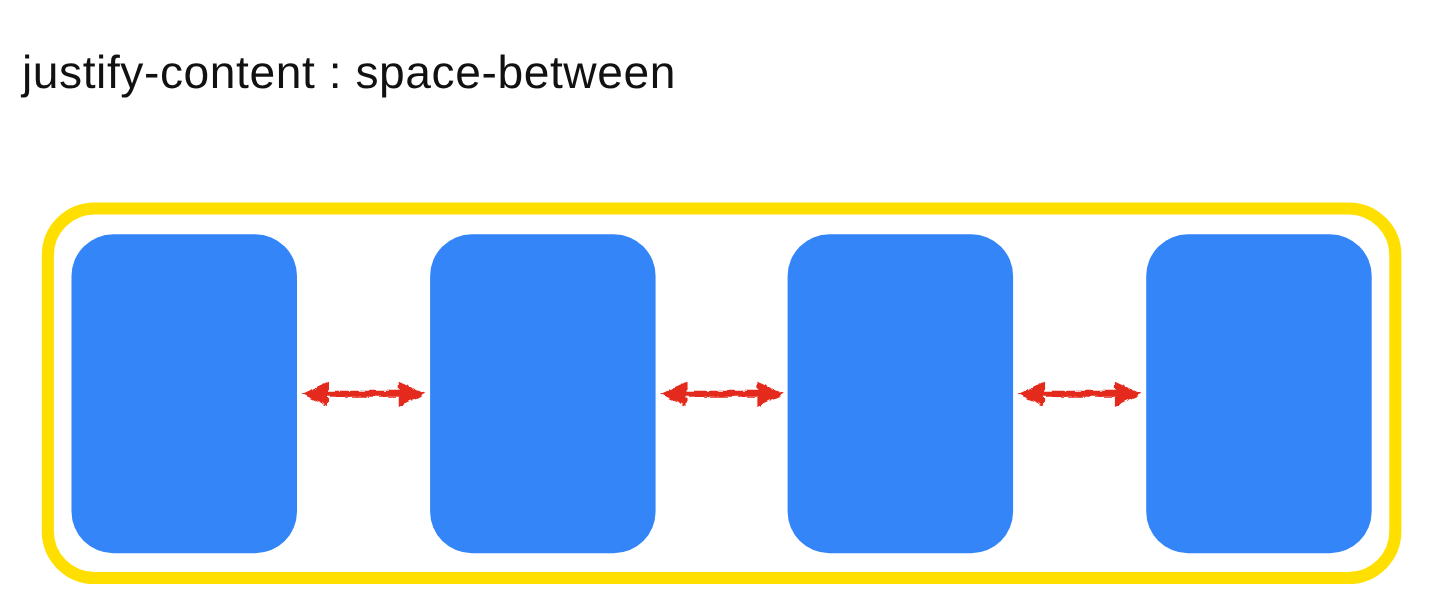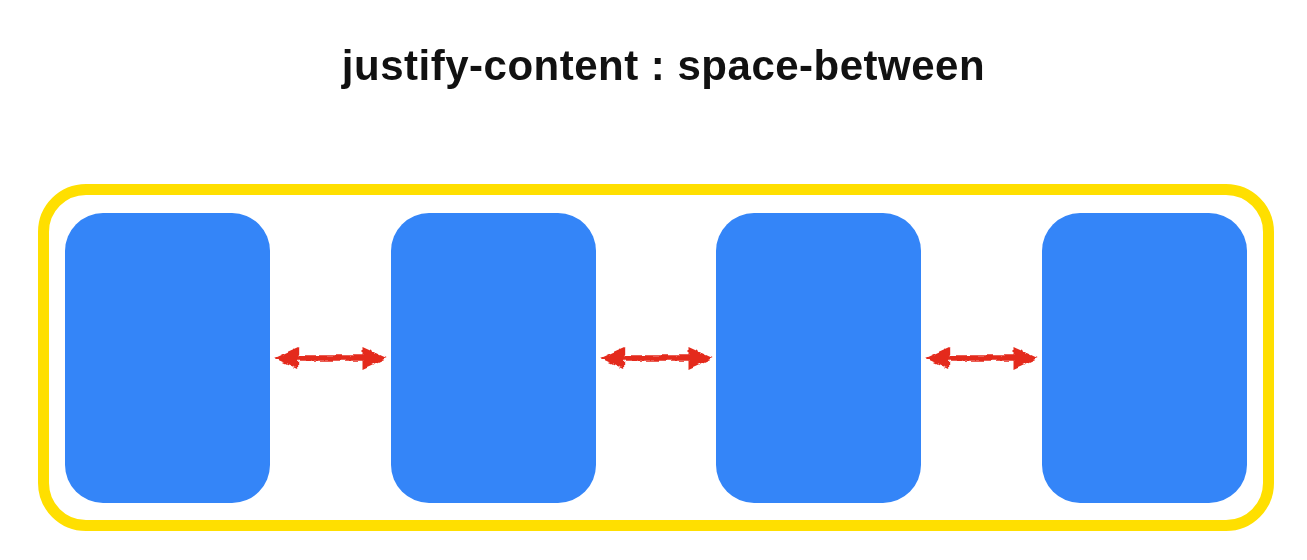--- a/index.html
+++ b/index.html
@@ -20,24 +20,23 @@
     width: 0;
     height: 0;
     overflow: hidden;
   }
   .title {
     position: absolute;
     top: 40px;
     left: 0;
     right: 0;
     margin: 0;
-    text-align: center;
     font-size: 42px;
     line-height: 52px;
-    font-weight: 700;
+    font-weight: 400;
     letter-spacing: 0.5px;
     color: var(--title_text, #111111);
     padding-left: 20px;
   }
   .flex-container {
     position: absolute;
     left: 38px;
     top: 184px;
     width: 1236px;
     height: 347px;

